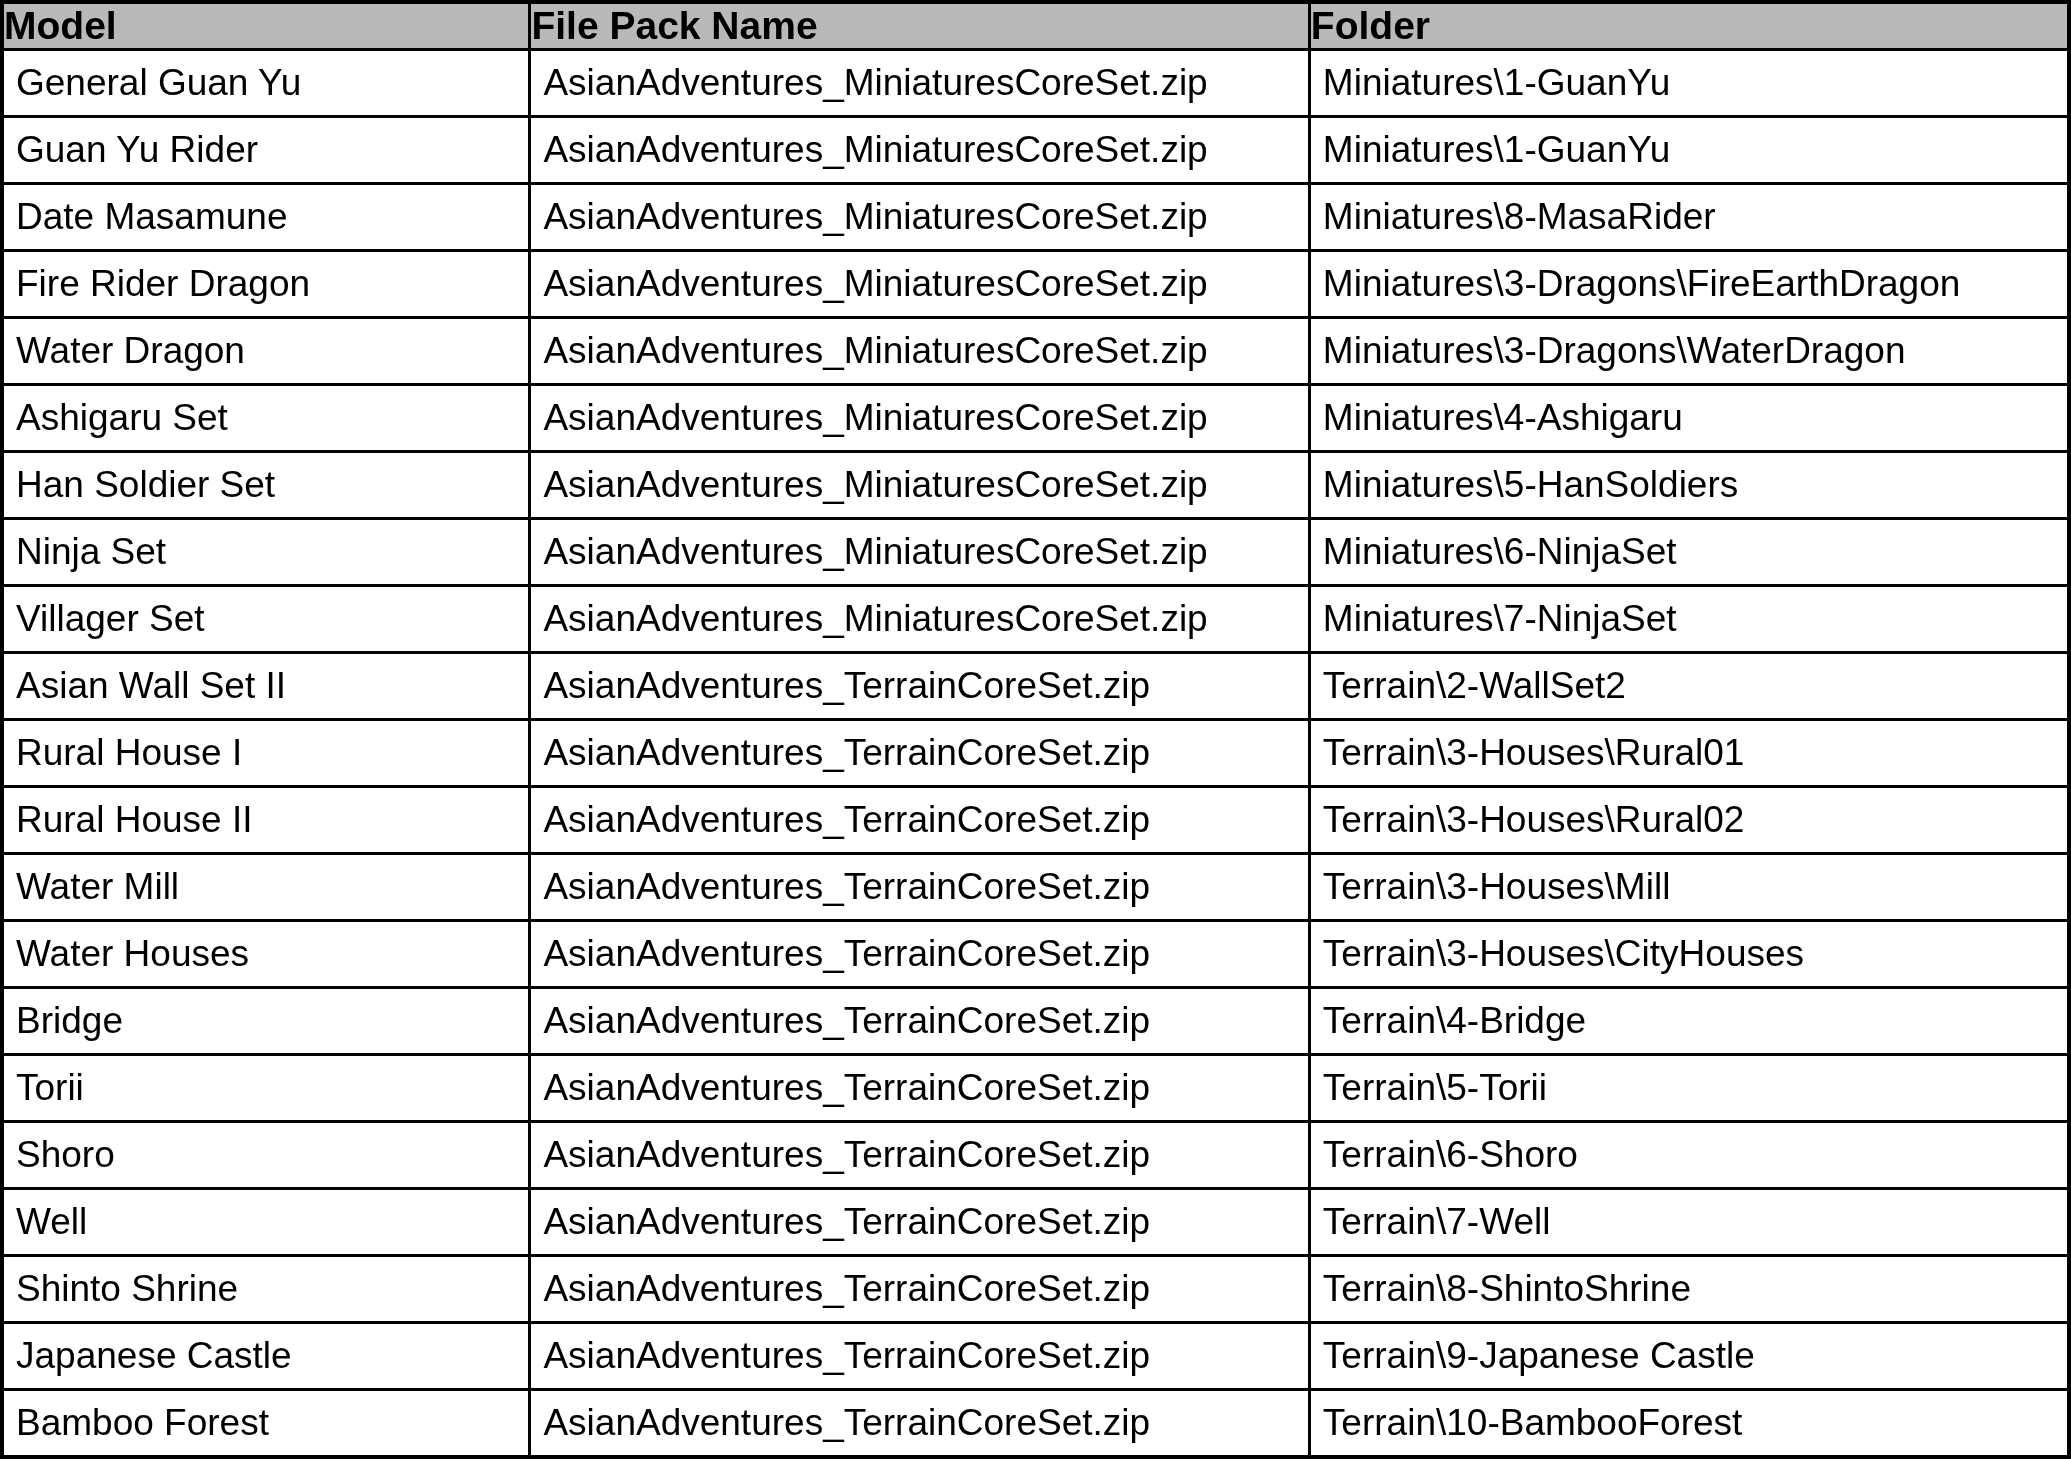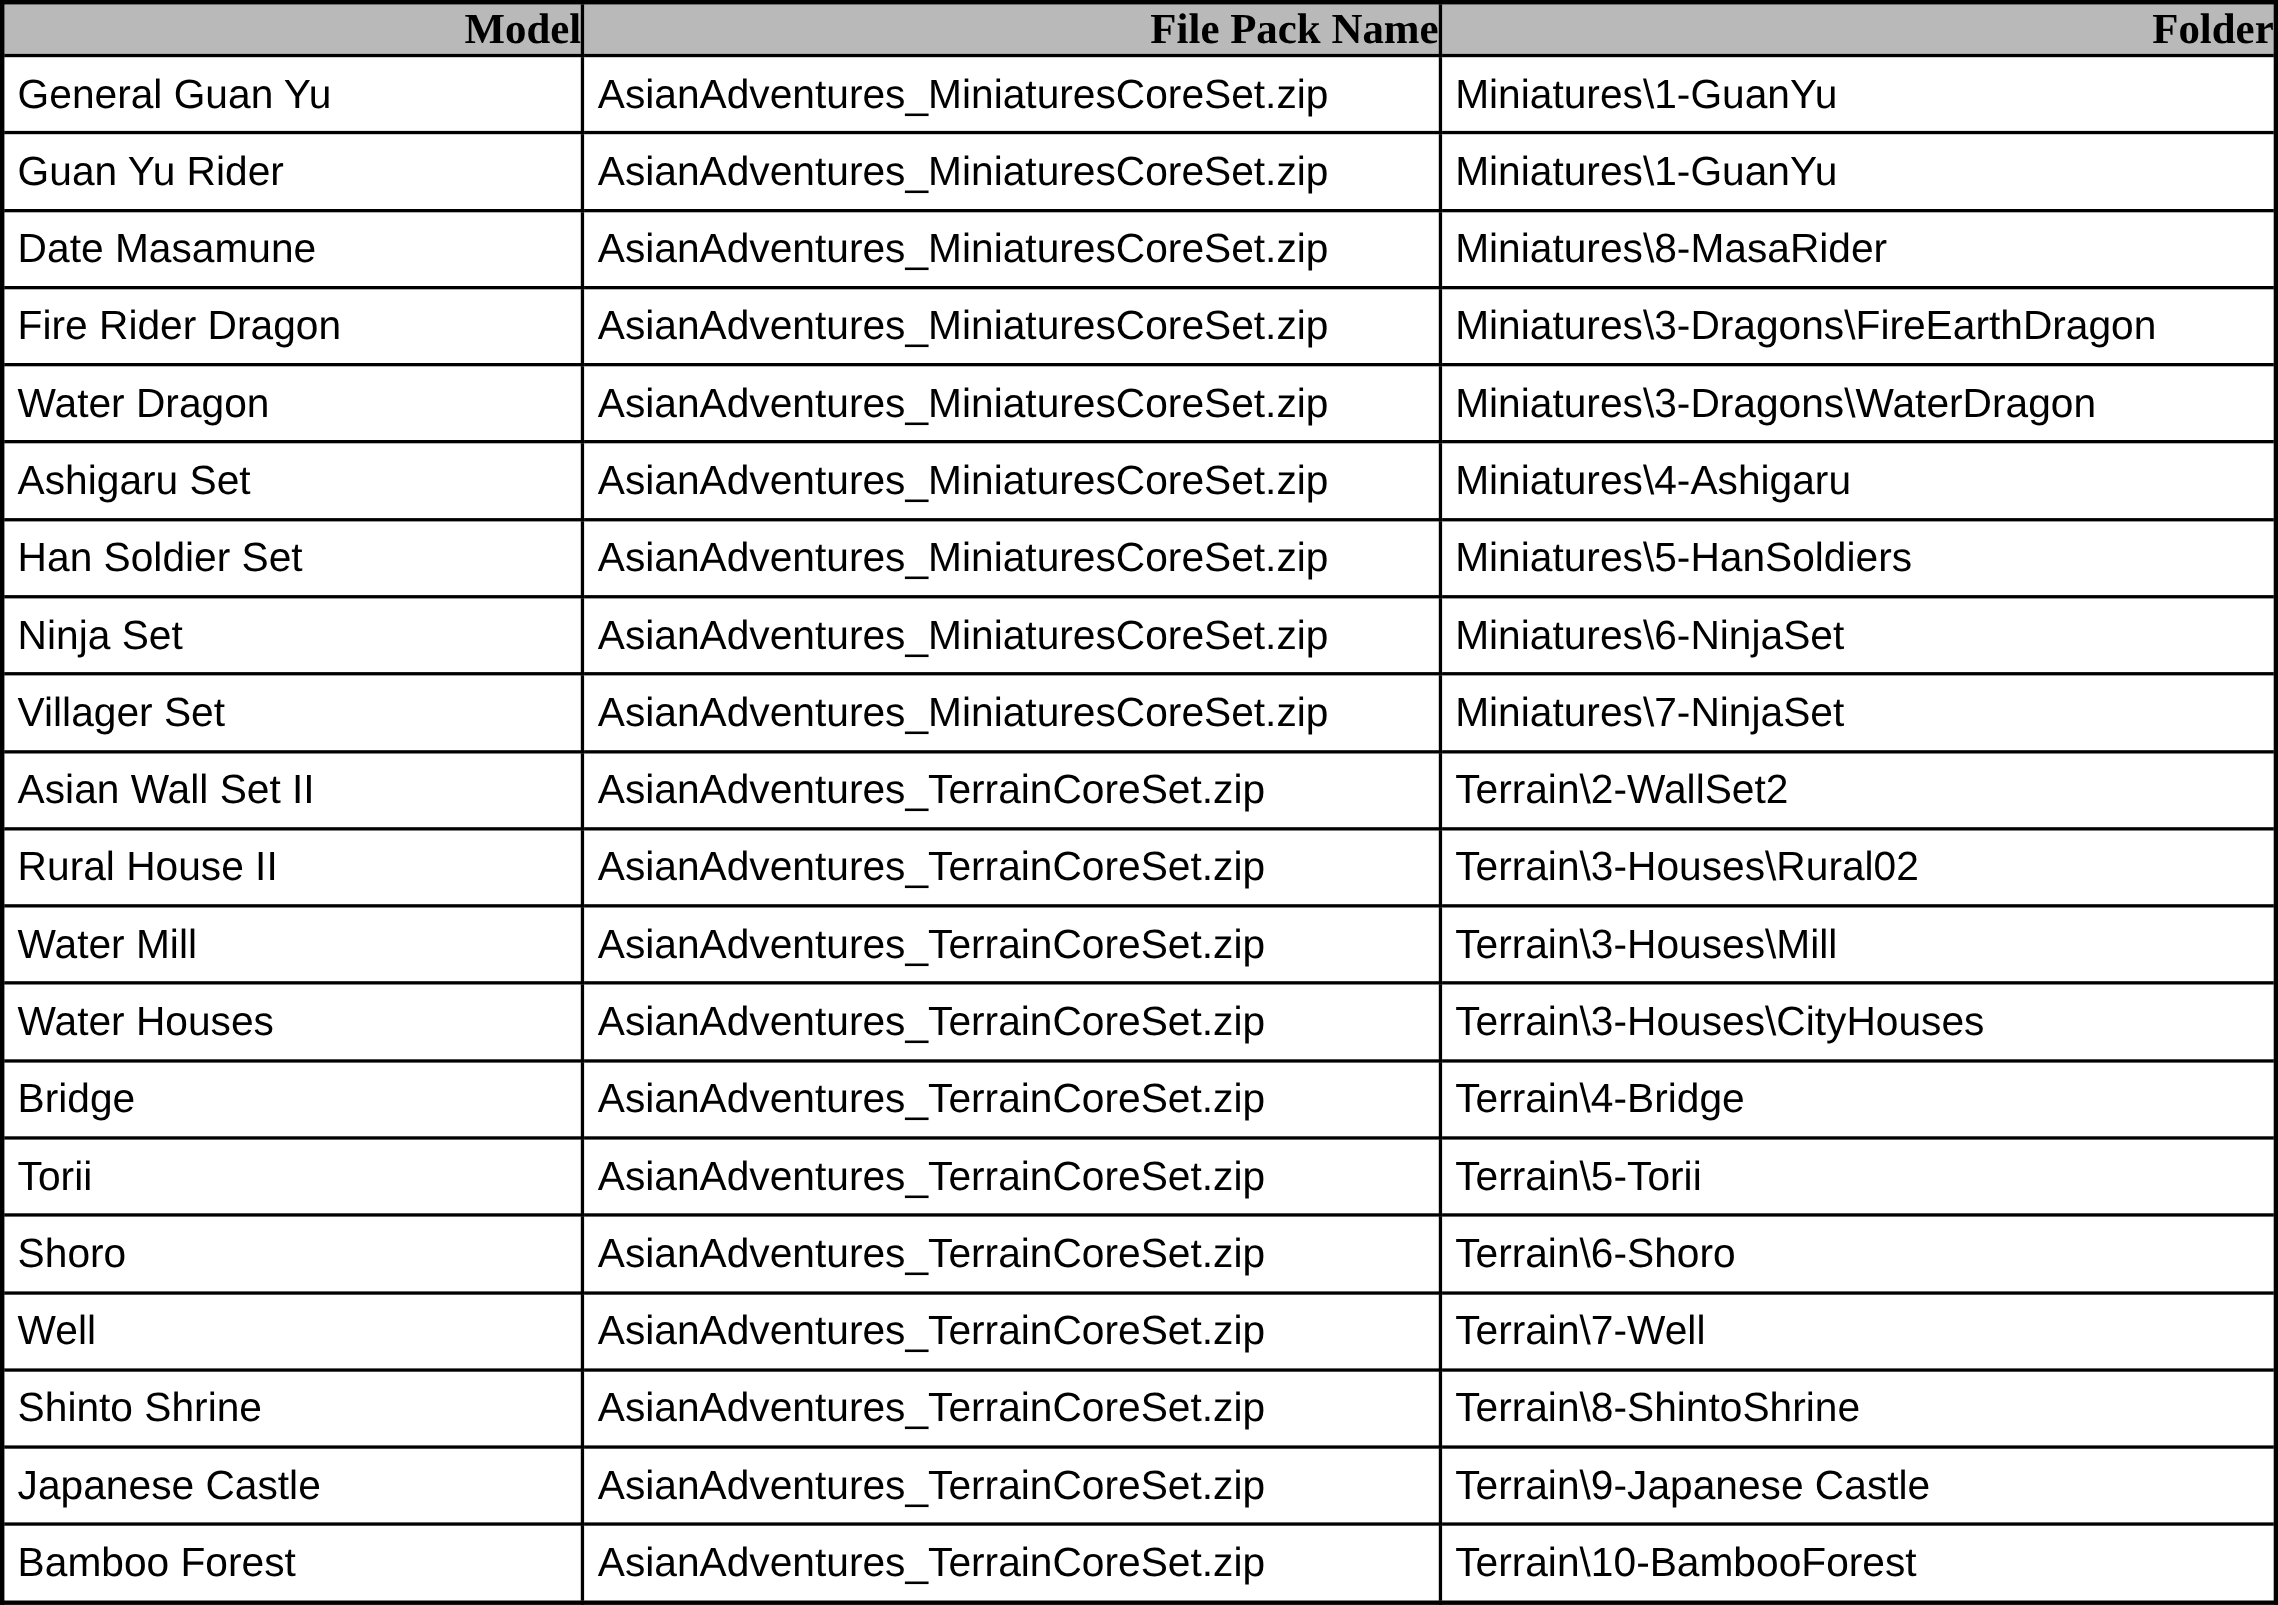--- a/index.html
+++ b/index.html
@@ -34,23 +34,22 @@
   th, td {
     border: 3px solid var(--border-color);
     vertical-align: middle;
     white-space: nowrap;
     overflow: hidden;
   }
   th {
     background: var(--header-bg);
     font-size: 39px;
     font-weight: bold;
-    text-align: right;
+    text-align: left;
     padding: 0;
-    font-family: Liberation Serif, serif;
   }
   td {
     font-size: 37px;
     font-weight: normal;
     text-align: left;
     padding: 0 6px 0 12px;
     background: var(--row-bg);
   }
 </style>
 </head>
@@ -114,20 +113,25 @@
     <td>Villager Set</td>
     <td>AsianAdventures_MiniaturesCoreSet.zip</td>
     <td>Miniatures\7-NinjaSet</td>
   </tr>
       <tr>
     <td>Asian Wall Set II</td>
     <td>AsianAdventures_TerrainCoreSet.zip</td>
     <td>Terrain\2-WallSet2</td>
   </tr>
       <tr>
+    <td>Rural House I</td>
+    <td>AsianAdventures_TerrainCoreSet.zip</td>
+    <td>Terrain\3-Houses\Rural01</td>
+  </tr>
+      <tr>
     <td>Rural House II</td>
     <td>AsianAdventures_TerrainCoreSet.zip</td>
     <td>Terrain\3-Houses\Rural02</td>
   </tr>
       <tr>
     <td>Water Mill</td>
     <td>AsianAdventures_TerrainCoreSet.zip</td>
     <td>Terrain\3-Houses\Mill</td>
   </tr>
       <tr>

